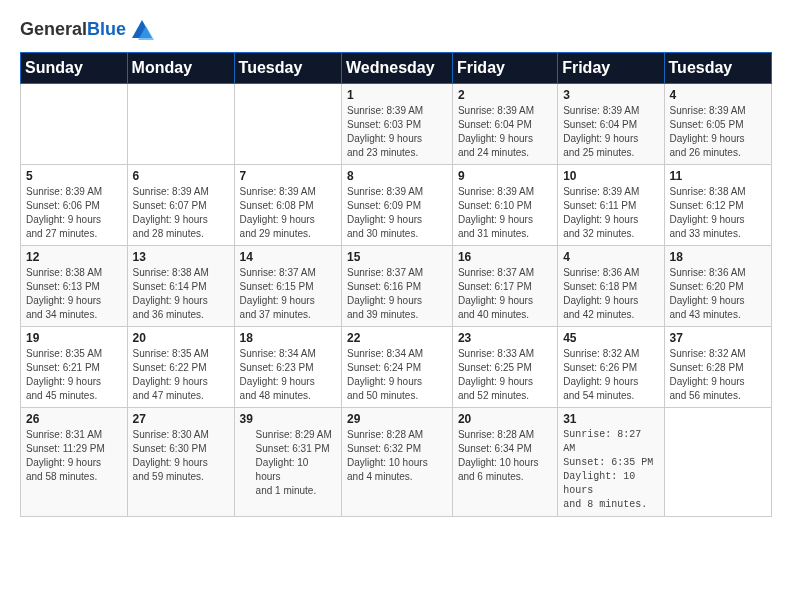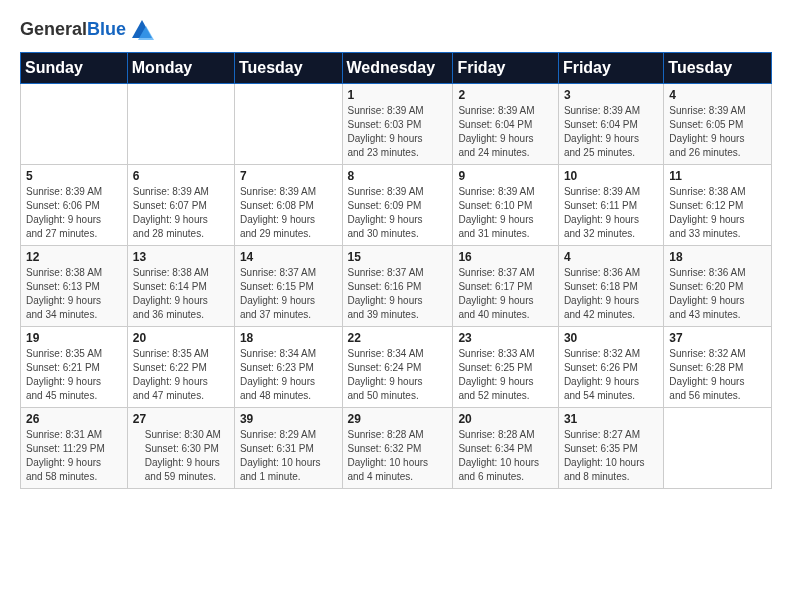--- a/index.html
+++ b/index.html
@@ -295,21 +295,21 @@
 and 50 minutes.</div>
           </td>
           <td>
             <span class="day-num">23</span>
             <div class="day-detail" style="white-space: pre-line;">Sunrise: 8:33 AM
 Sunset: 6:25 PM
 Daylight: 9 hours
 and 52 minutes.</div>
           </td>
           <td>
-            <span class="day-num">30</span>
+            <span class="day-num">45</span>
             <div class="day-detail" style="white-space: pre-line;">Sunrise: 8:32 AM
 Sunset: 6:26 PM
 Daylight: 9 hours
 and 54 minutes.</div>
           </td>
           <td>
             <span class="day-num">37</span>
             <div class="day-detail" style="white-space: pre-line;">Sunrise: 8:32 AM
 Sunset: 6:28 PM
 Daylight: 9 hours
@@ -319,49 +319,49 @@
         <tr>
           <td>
             <span class="day-num">26</span>
             <div class="day-detail" style="white-space: pre-line;">Sunrise: 8:31 AM
 Sunset: 11:29 PM
 Daylight: 9 hours
 and 58 minutes.</div>
           </td>
           <td>
             <span class="day-num">27</span>
-            <div class="day-detail" style="white-space: pre-line; margin-left: 12px;">Sunrise: 8:30 AM
+            <div class="day-detail" style="white-space: pre-line;">Sunrise: 8:30 AM
 Sunset: 6:30 PM
 Daylight: 9 hours
 and 59 minutes.</div>
           </td>
           <td>
             <span class="day-num">39</span>
-            <div class="day-detail" style="white-space: pre-line;">Sunrise: 8:29 AM
+            <div class="day-detail" style="white-space: pre-line; margin-left: 16px;">Sunrise: 8:29 AM
 Sunset: 6:31 PM
 Daylight: 10 hours
 and 1 minute.</div>
           </td>
           <td>
             <span class="day-num">29</span>
             <div class="day-detail" style="white-space: pre-line;">Sunrise: 8:28 AM
 Sunset: 6:32 PM
 Daylight: 10 hours
 and 4 minutes.</div>
           </td>
           <td>
             <span class="day-num">20</span>
             <div class="day-detail" style="white-space: pre-line;">Sunrise: 8:28 AM
 Sunset: 6:34 PM
 Daylight: 10 hours
 and 6 minutes.</div>
           </td>
           <td>
             <span class="day-num">31</span>
-            <div class="day-detail" style="white-space: pre-line;">Sunrise: 8:27 AM
+            <div class="day-detail" style="white-space: pre-line; font-family: Liberation Mono, monospace;">Sunrise: 8:27 AM
 Sunset: 6:35 PM
 Daylight: 10 hours
 and 8 minutes.</div>
           </td>
           <td class="empty-cell"></td>
         </tr>
       </tbody>
   </table>
 </div>
 

